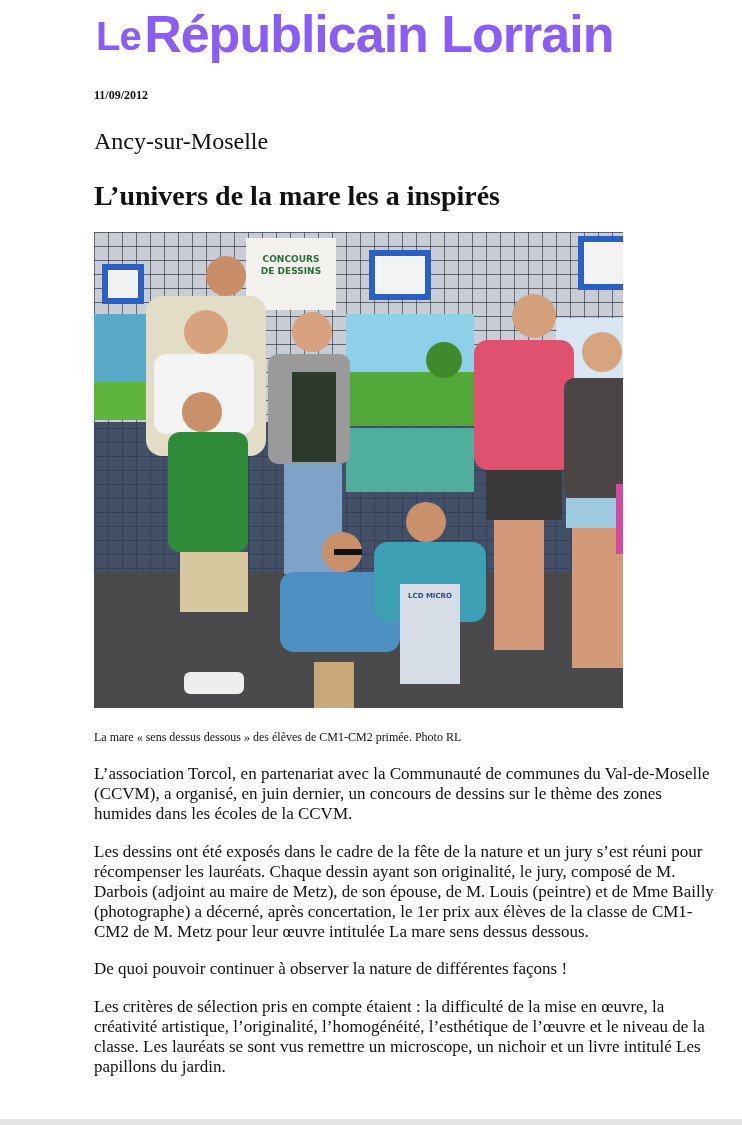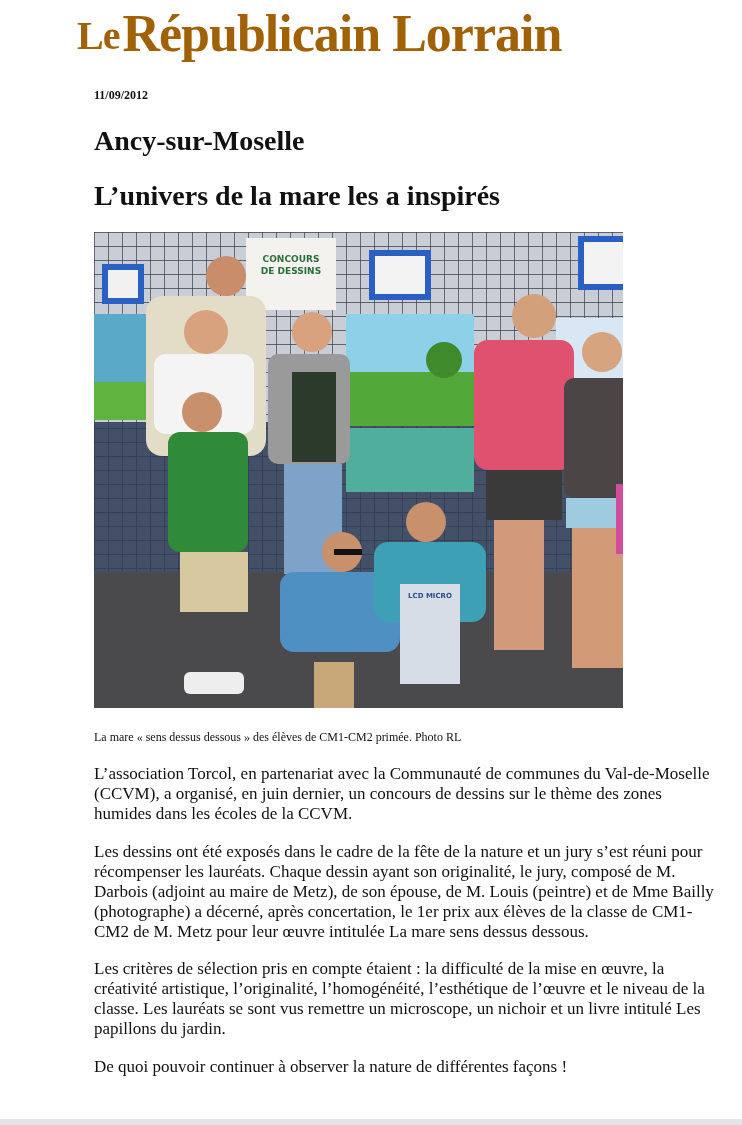--- a/index.html
+++ b/index.html
@@ -1,31 +1,31 @@
 <!DOCTYPE html>
 <html><head>
 <meta charset="utf-8">
 <style>
   html, body { margin: 0; padding: 0; }
   body {
     width: 742px; height: 1125px; background: #ffffff; position: relative; overflow: hidden;
     font-family: "Liberation Serif", "DejaVu Serif", serif; color: #111;
   }
   .masthead {
-    position: absolute; left: 77px; top: 4px; width: 570px; height: 64px;
-    font-family: Liberation Serif, serif; font-weight: bold;
-    color: #a16207; white-space: nowrap; letter-spacing: -1px;
+    position: absolute; left: 96px; top: 4px; width: 570px; height: 64px;
+    font-family: Liberation Sans, sans-serif; font-weight: bold;
+    color: #8b5cf6; white-space: nowrap; letter-spacing: -1px;
   }
   .masthead .le { font-size: 40px; position: relative; top: -2px; }
   .masthead .big { font-size: 52px; }
   .date {
     position: absolute; left: 94px; top: 88px; font-size: 12px; font-weight: bold; text-align: center;
   }
   .kicker {
-    position: absolute; left: 94px; top: 124px; font-size: 28px; font-weight: bold; line-height: 34px;
+    position: absolute; left: 94px; top: 124px; font-size: 24px; font-weight: normal; line-height: 34px;
   }
   .headline {
     position: absolute; left: 94px; top: 178px; font-size: 28px; font-weight: bold; line-height: 36px;
   }
   .photo {
     position: absolute; left: 94px; top: 232px; width: 529px; height: 476px; overflow: hidden;
     background: #8f96a0;
   }
   .photo svg { display: block; }
   .caption {
@@ -130,17 +130,17 @@
       <rect x="530" y="446" width="70" height="22" rx="6" fill="#8fb0d6"></rect>
     </g>
   </svg>
 </div>
 
 <div class="caption">La mare « sens dessus dessous » des élèves de CM1-CM2 primée. Photo RL</div>
 
 <div class="body-text">
   <p>L’association Torcol, en partenariat avec la Communauté de communes du Val-de-Moselle (CCVM), a organisé, en juin dernier, un concours de dessins sur le thème des zones humides dans les écoles de la CCVM.</p>
   <p>Les dessins ont été exposés dans le cadre de la fête de la nature et un jury s’est réuni pour récompenser les lauréats. Chaque dessin ayant son originalité, le jury, composé de M. Darbois (adjoint au maire de Metz), de son épouse, de M. Louis (peintre) et de Mme Bailly (photographe) a décerné, après concertation, le 1er prix aux élèves de la classe de CM1-CM2 de M. Metz pour leur œuvre intitulée La mare sens dessus dessous.</p>
+  <p>De quoi pouvoir continuer à observer la nature de différentes façons !</p>
   <p>Les critères de sélection pris en compte étaient : la difficulté de la mise en œuvre, la créativité artistique, l’originalité, l’homogénéité, l’esthétique de l’œuvre et le niveau de la classe. Les lauréats se sont vus remettre un microscope, un nichoir et un livre intitulé Les papillons du jardin.</p>
-  <p>De quoi pouvoir continuer à observer la nature de différentes façons !</p>
 </div>
 
 <div class="footer-bar"></div>
 
 </body></html>

